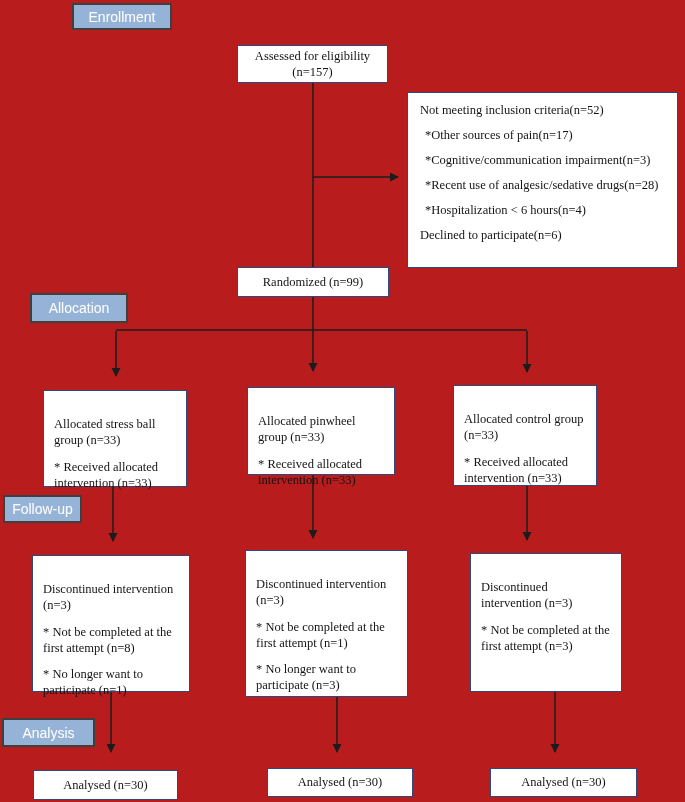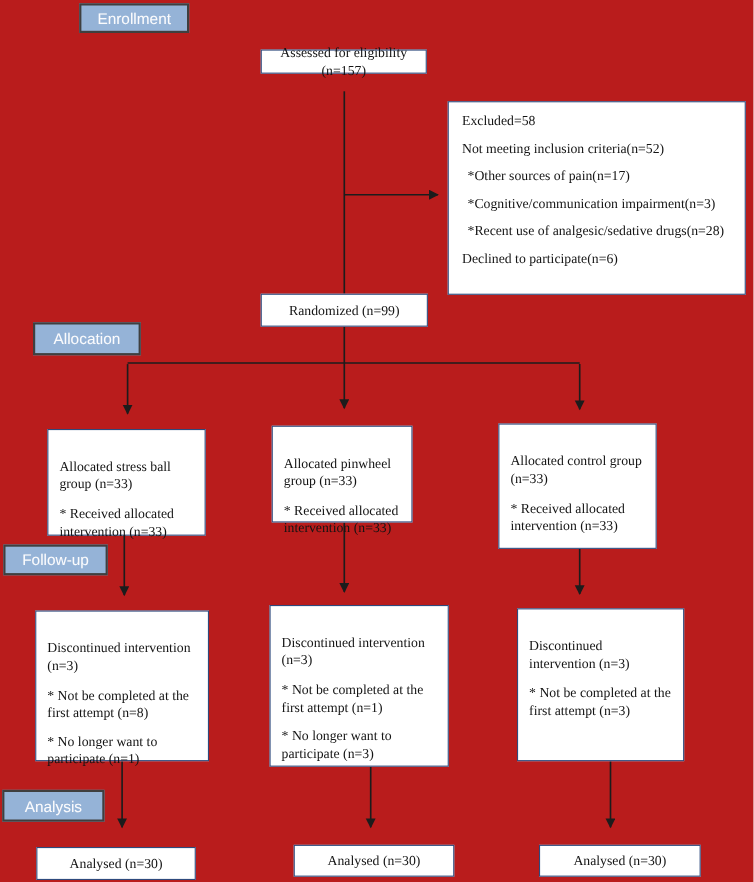--- a/index.html
+++ b/index.html
@@ -22,47 +22,47 @@
     border:2px solid #3f3f3f;
     color:#fbfbfd;
     font-family:"Liberation Sans", sans-serif;
     font-size:14px;
     display:flex; align-items:center; justify-content:center;
     box-sizing:border-box;
     text-shadow:0 0 1px rgba(255,255,255,.25);
   }
   #badge-enrollment { left:72px;  top:3px;   width:100px; height:27px; }
   #badge-allocation { left:30px;  top:293px; width:98px;  height:30px; }
-  #badge-followup   { left:3px;   top:495px; width:95px;  height:28px; }
+  #badge-followup   { left:3px;   top:495px; width:79px;  height:28px; }
   #badge-analysis   { left:2px;   top:718px; width:93px;  height:29px; }
 
   
   .fbox {
     position:absolute;
     background:#ffffff;
     border:1.5px solid #2e4a7d;
     box-sizing:border-box;
     font-size:12.5px;
     line-height:1.3;
     color:#141414;
     padding:25px 10px;
   }
   .fbox.center { display:flex; flex-direction:column; align-items:center; justify-content:center; text-align:center; padding:2px; }
   .fbox p { margin:0; }
   .fbox p + p { margin-top:10px; }
 
-  #box-assessed   { left:237px; top:45px;  width:151px; height:22px; }
+  #box-assessed   { left:237px; top:45px;  width:151px; height:38px; }
   #box-excluded   { left:407px; top:92px;  width:271px; height:176px; padding:9px 6px 0 12px; }
   #box-excluded .exline { margin-bottom:9px; line-height:16px; white-space:nowrap; }
   #box-excluded .exline.indent { padding-left:5px; }
   #box-randomized { left:237px; top:267px; width:152px; height:30px; }
 
   #box-alloc-left  { left:43px;  top:390px; width:144px; height:97px; }
-  #box-alloc-mid   { left:247px; top:387px; width:128px; height:88px; }
-  #box-alloc-right { left:453px; top:385px; width:144px; height:114px; }
+  #box-alloc-mid   { left:247px; top:387px; width:148px; height:88px; }
+  #box-alloc-right { left:453px; top:385px; width:144px; height:101px; }
 
   #box-disc-left  { left:32px;  top:555px; width:158px; height:137px; }
   #box-disc-mid   { left:245px; top:550px; width:163px; height:147px; }
   #box-disc-right { left:470px; top:553px; width:152px; height:139px; }
 
   #box-ana-left  { left:33px;  top:770px; width:145px; height:30px; }
   #box-ana-mid   { left:267px; top:768px; width:146px; height:29px; }
   #box-ana-right { left:490px; top:768px; width:147px; height:29px; }
 </style>
 </head>
@@ -96,25 +96,25 @@
   <div class="badge" id="badge-allocation">Allocation</div>
   <div class="badge" id="badge-followup">Follow-up</div>
   <div class="badge" id="badge-analysis">Analysis</div>
 
   <div class="fbox center" id="box-assessed">
     <div>Assessed for eligibility</div>
     <div>(n=157)</div>
   </div>
 
   <div class="fbox" id="box-excluded">
-    <div class="exline">Excluded=58</div>
     <div class="exline">Not meeting inclusion criteria(n=52)</div>
     <div class="exline indent">*Other sources of pain(n=17)</div>
     <div class="exline indent">*Cognitive/communication impairment(n=3)</div>
     <div class="exline indent">*Recent use of analgesic/sedative drugs(n=28)</div>
+    <div class="exline indent">*Hospitalization &lt; 6 hours(n=4)</div>
     <div class="exline">Declined to participate(n=6)</div>
   </div>
 
   <div class="fbox center" id="box-randomized">
     <div>Randomized (n=99)</div>
   </div>
 
   <div class="fbox" id="box-alloc-left">
     <p>Allocated stress ball group (n=33)</p>
     <p>* Received allocated intervention (n=33)</p>

